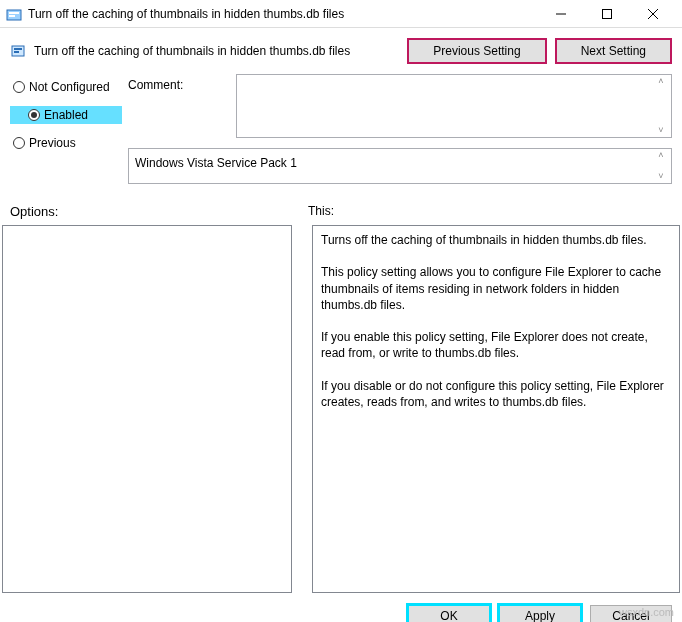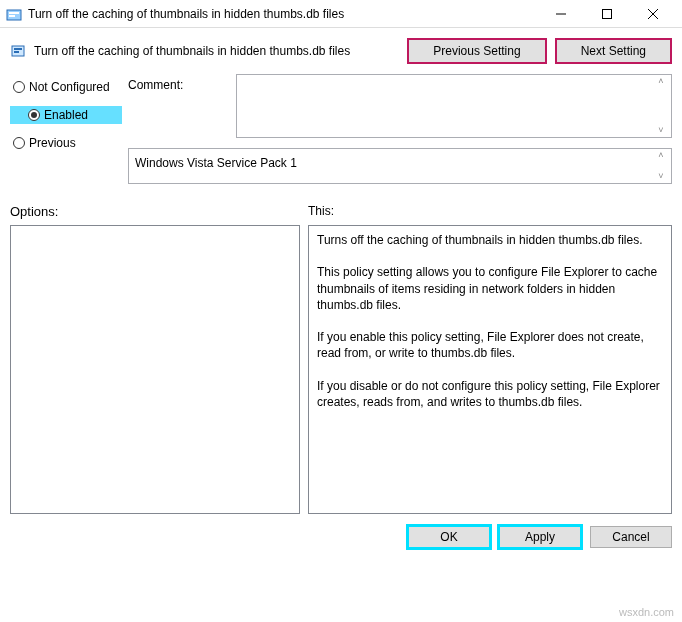--- a/index.html
+++ b/index.html
@@ -130,23 +130,23 @@
 
   .labels-row {
     display: flex;
     padding: 20px 10px 6px 10px;
   }
   .options-label { width: 298px; font-size: 13px; }
   .help-label { flex: 1; font-size: 12px; }
 
   .panels-row {
     display: flex;
-    padding: 0 10px;
-    gap: 8px;
-    height: 289px;
+    padding: 0 2px;
+    gap: 20px;
+    height: 368px;
   }
   .options-panel {
     width: 290px;
     border: 1px solid #828790;
     background: #fff;
   }
   .help-panel {
     flex: 1;
     border: 1px solid #828790;
     background: #fff;

